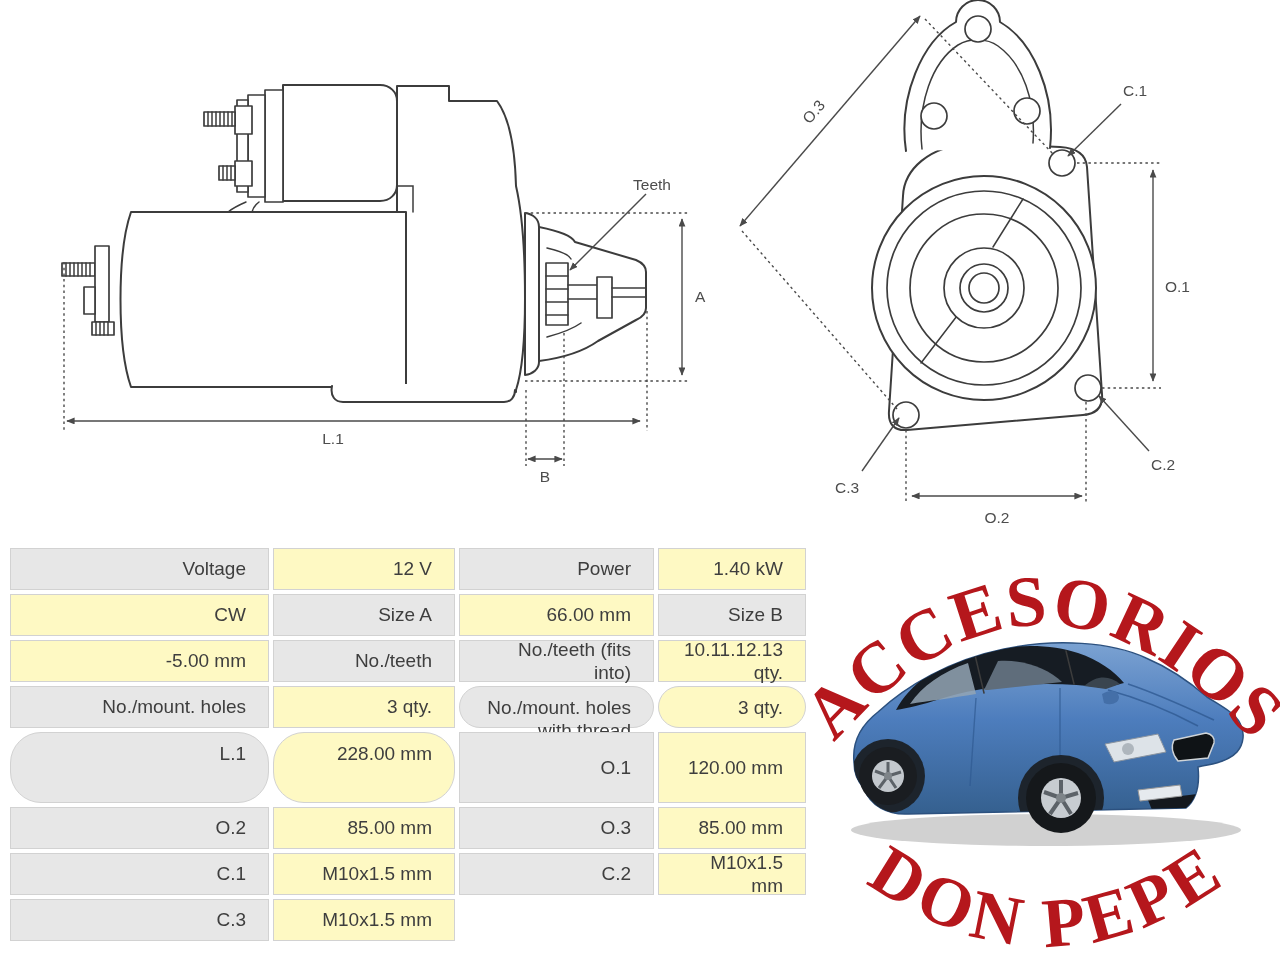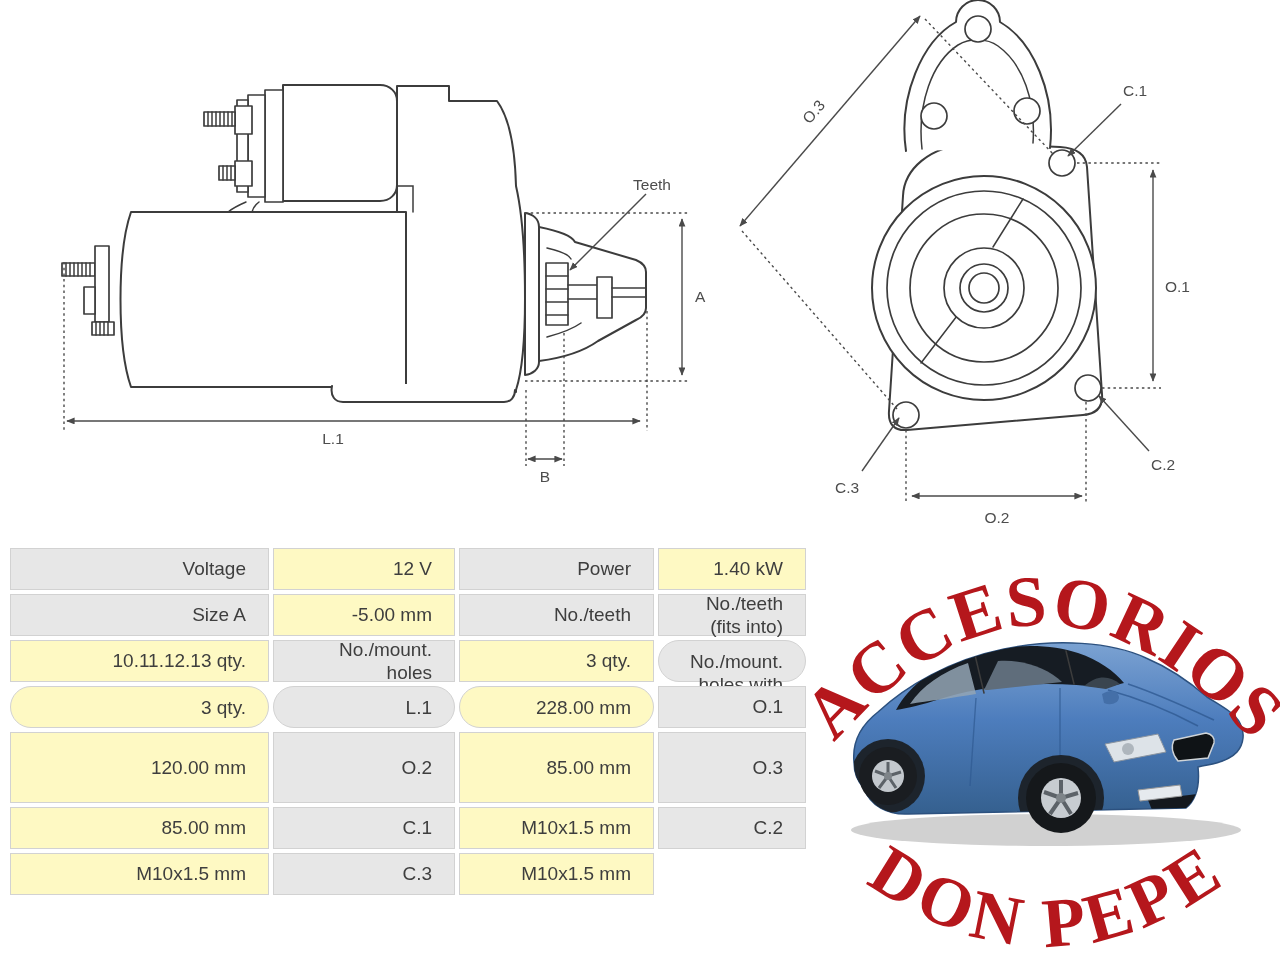--- a/index.html
+++ b/index.html
@@ -184,22 +184,25 @@
   </g>
 </svg>
 
 <div class="spec-table">
 
   <div class="cell lbl">Voltage</div>
   <div class="cell val">12 V</div>
   <div class="cell lbl">Power</div>
   <div class="cell val">1.40 kW</div>
 
+  <div class="cell val">CW</div>
   <div class="cell lbl">Size A</div>
-
+  <div class="cell val">66.00 mm</div>
+
+  <div class="cell lbl">Size B</div>
   <div class="cell val">-5.00 mm</div>
   <div class="cell lbl">No./teeth</div>
 
   <div class="cell lbl">No./teeth (fits into)</div>
   <div class="cell val">10.11.12.13 qty.</div>
   <div class="cell lbl">No./mount. holes</div>
   <div class="cell val">3 qty.</div>
 
   <div class="cell lbl top">No./mount. holes with thread</div>
   <div class="cell val top">3 qty.</div>

